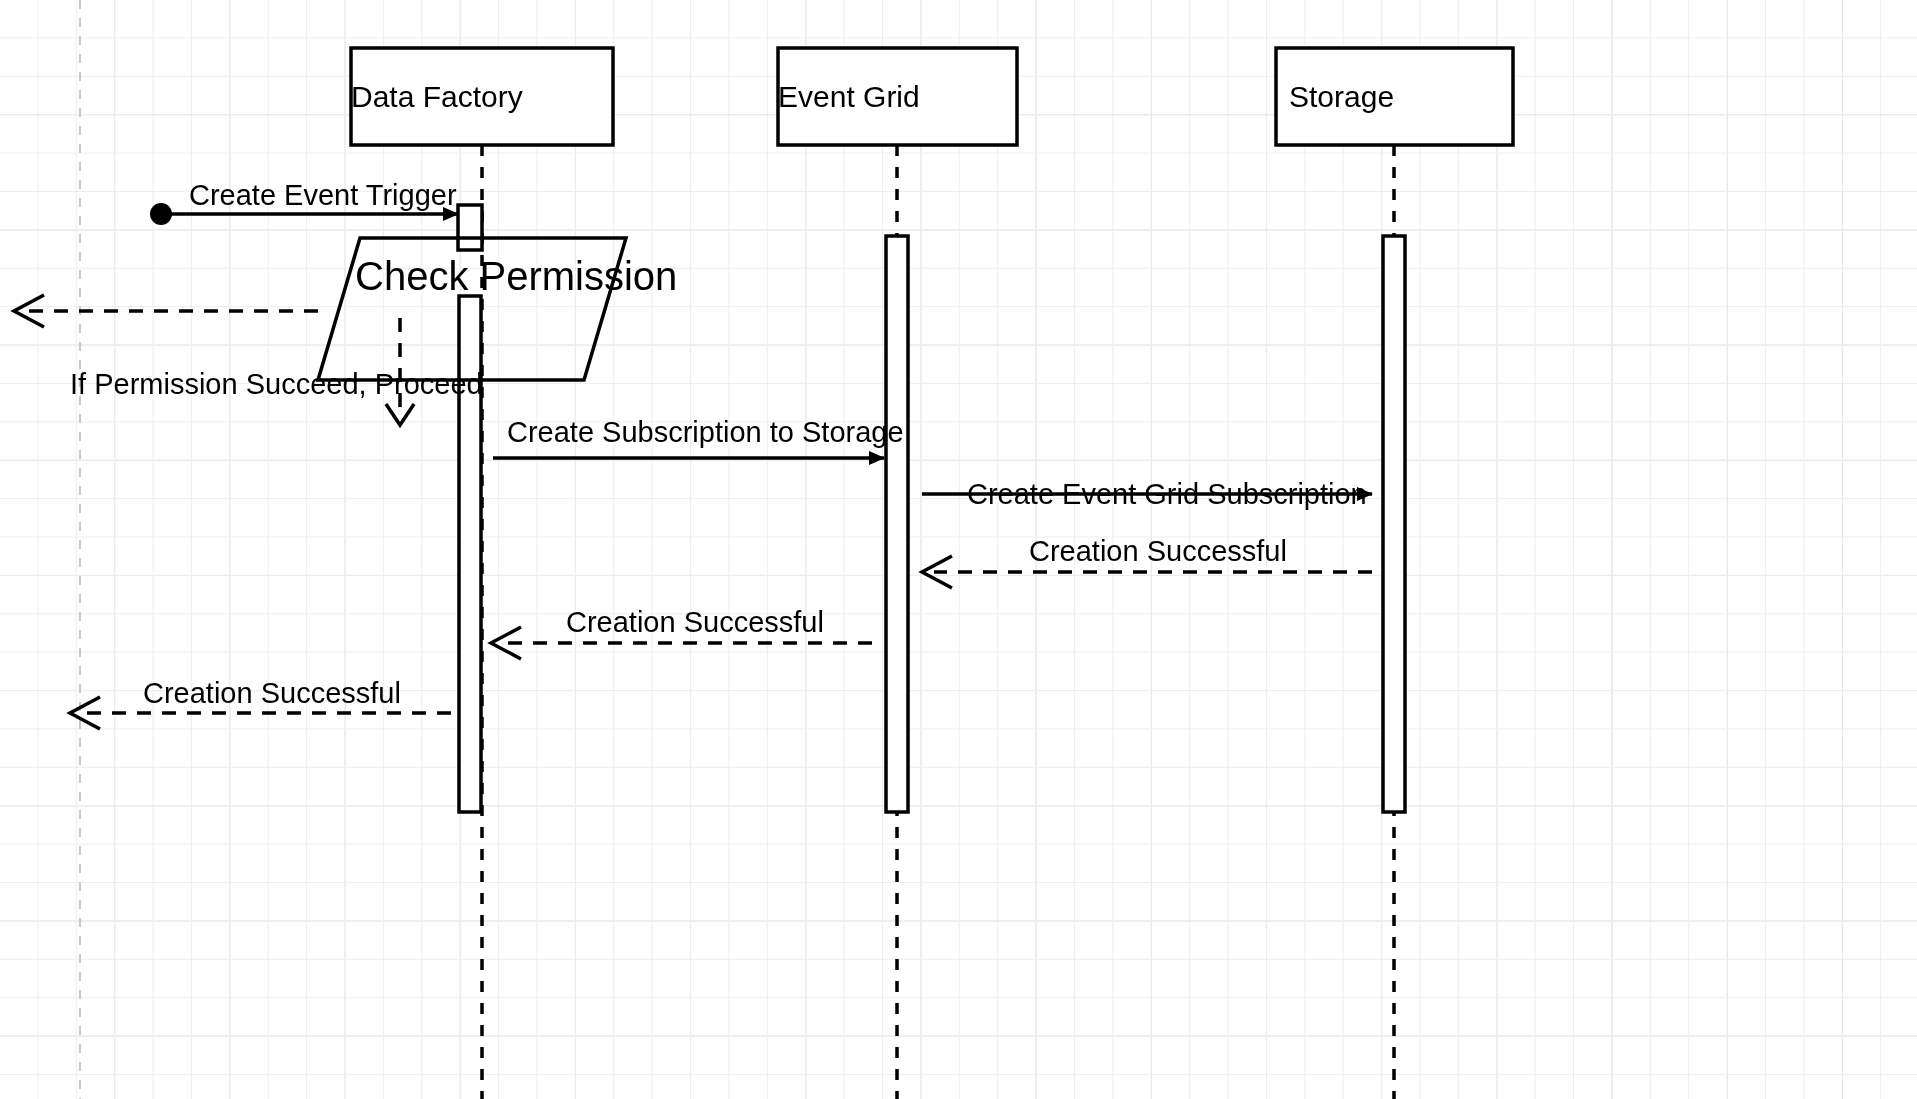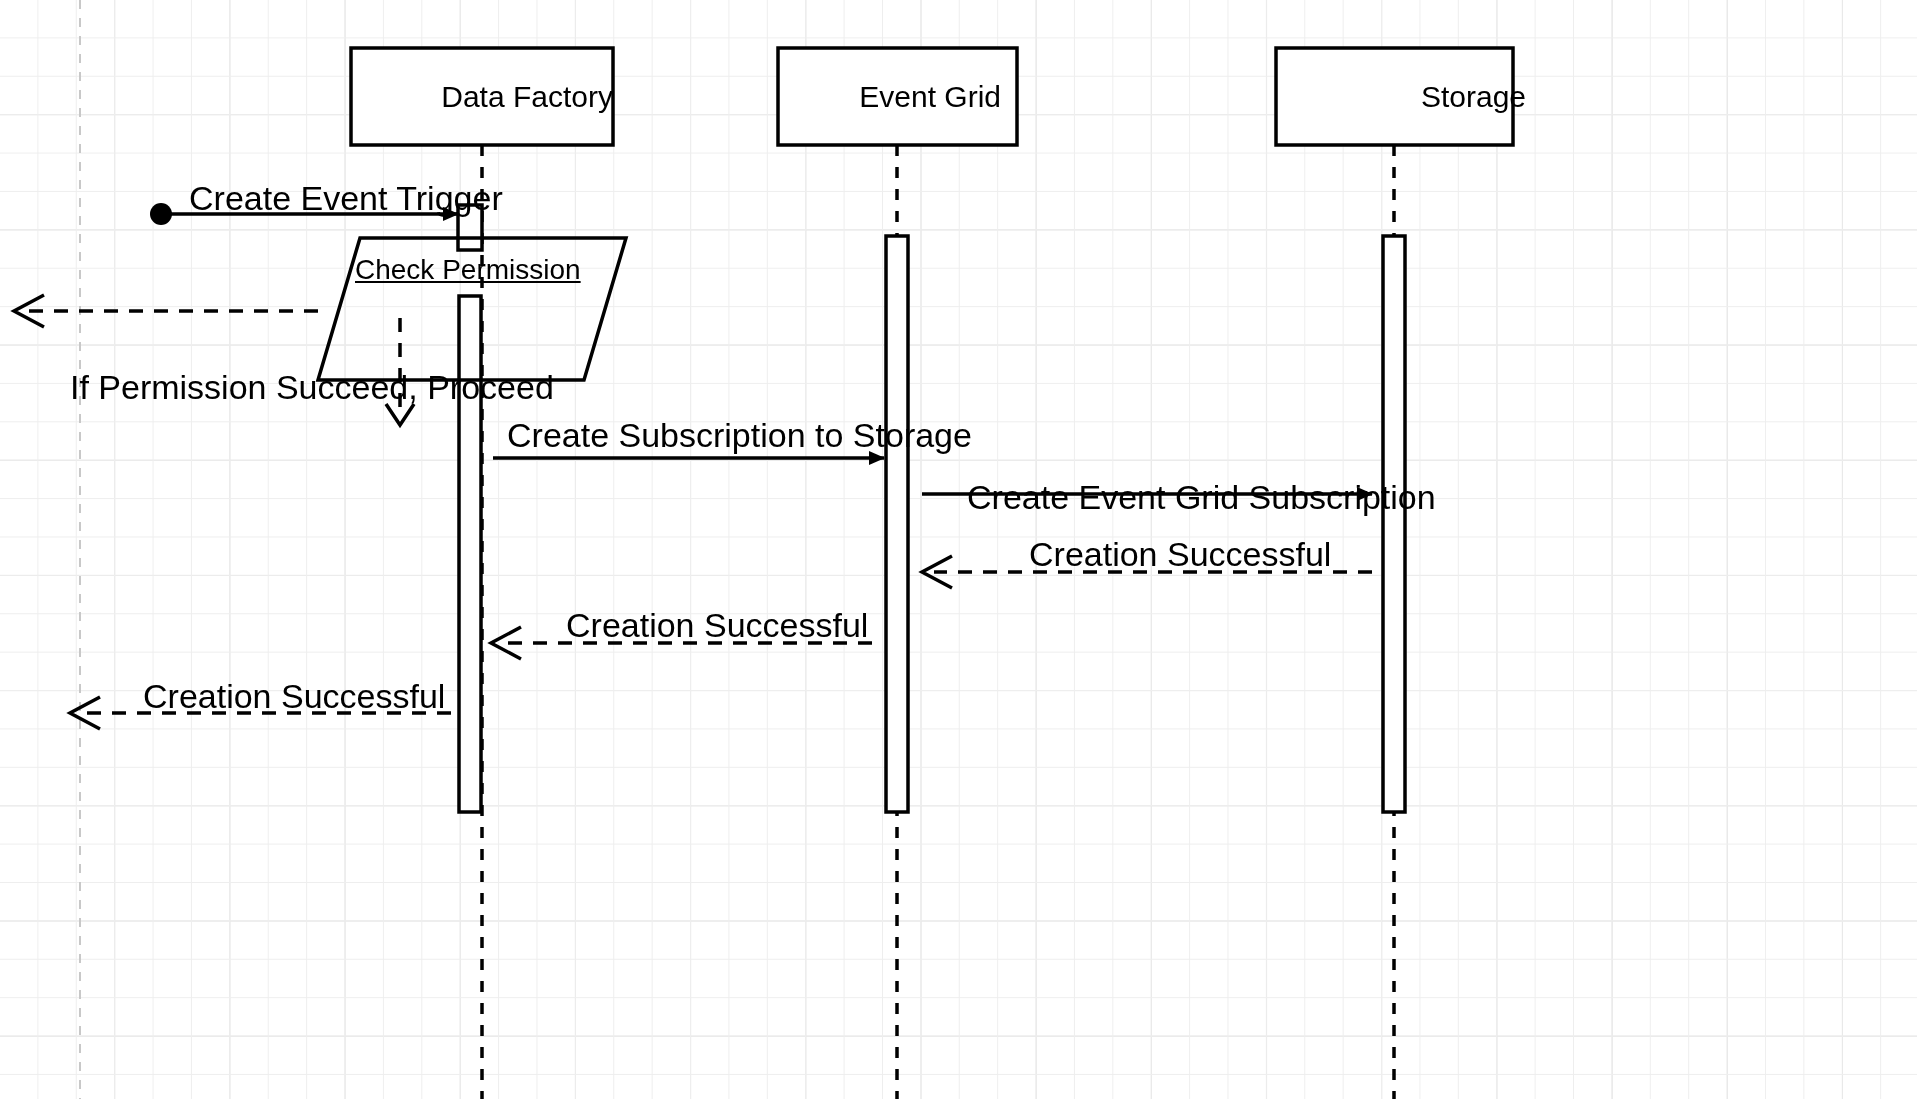--- a/index.html
+++ b/index.html
@@ -37,28 +37,27 @@
   }
   .lbl {
     position: absolute;
     font-family: "Liberation Sans", sans-serif;
     color: #000000;
     white-space: nowrap;
     line-height: 1;
   }
   .actor-label {
     font-size: 30px;
-    text-align: right;
+    text-align: left;
   }
   .msg-label {
-    font-size: 34px;
+    font-size: 29px;
   }
   .shape-label {
-    font-size: 28px;
-    text-decoration: underline;
+    font-size: 40px;
   }
 </style>
 </head>
 <body>
 
 <div id="canvas">
 
   <svg id="svgroot" viewBox="0 0 1917 1099" xmlns="http://www.w3.org/2000/svg">
     <defs>
       <marker id="filledArrow" markerWidth="16" markerHeight="14" refX="15" refY="7" orient="auto" markerUnits="userSpaceOnUse">

